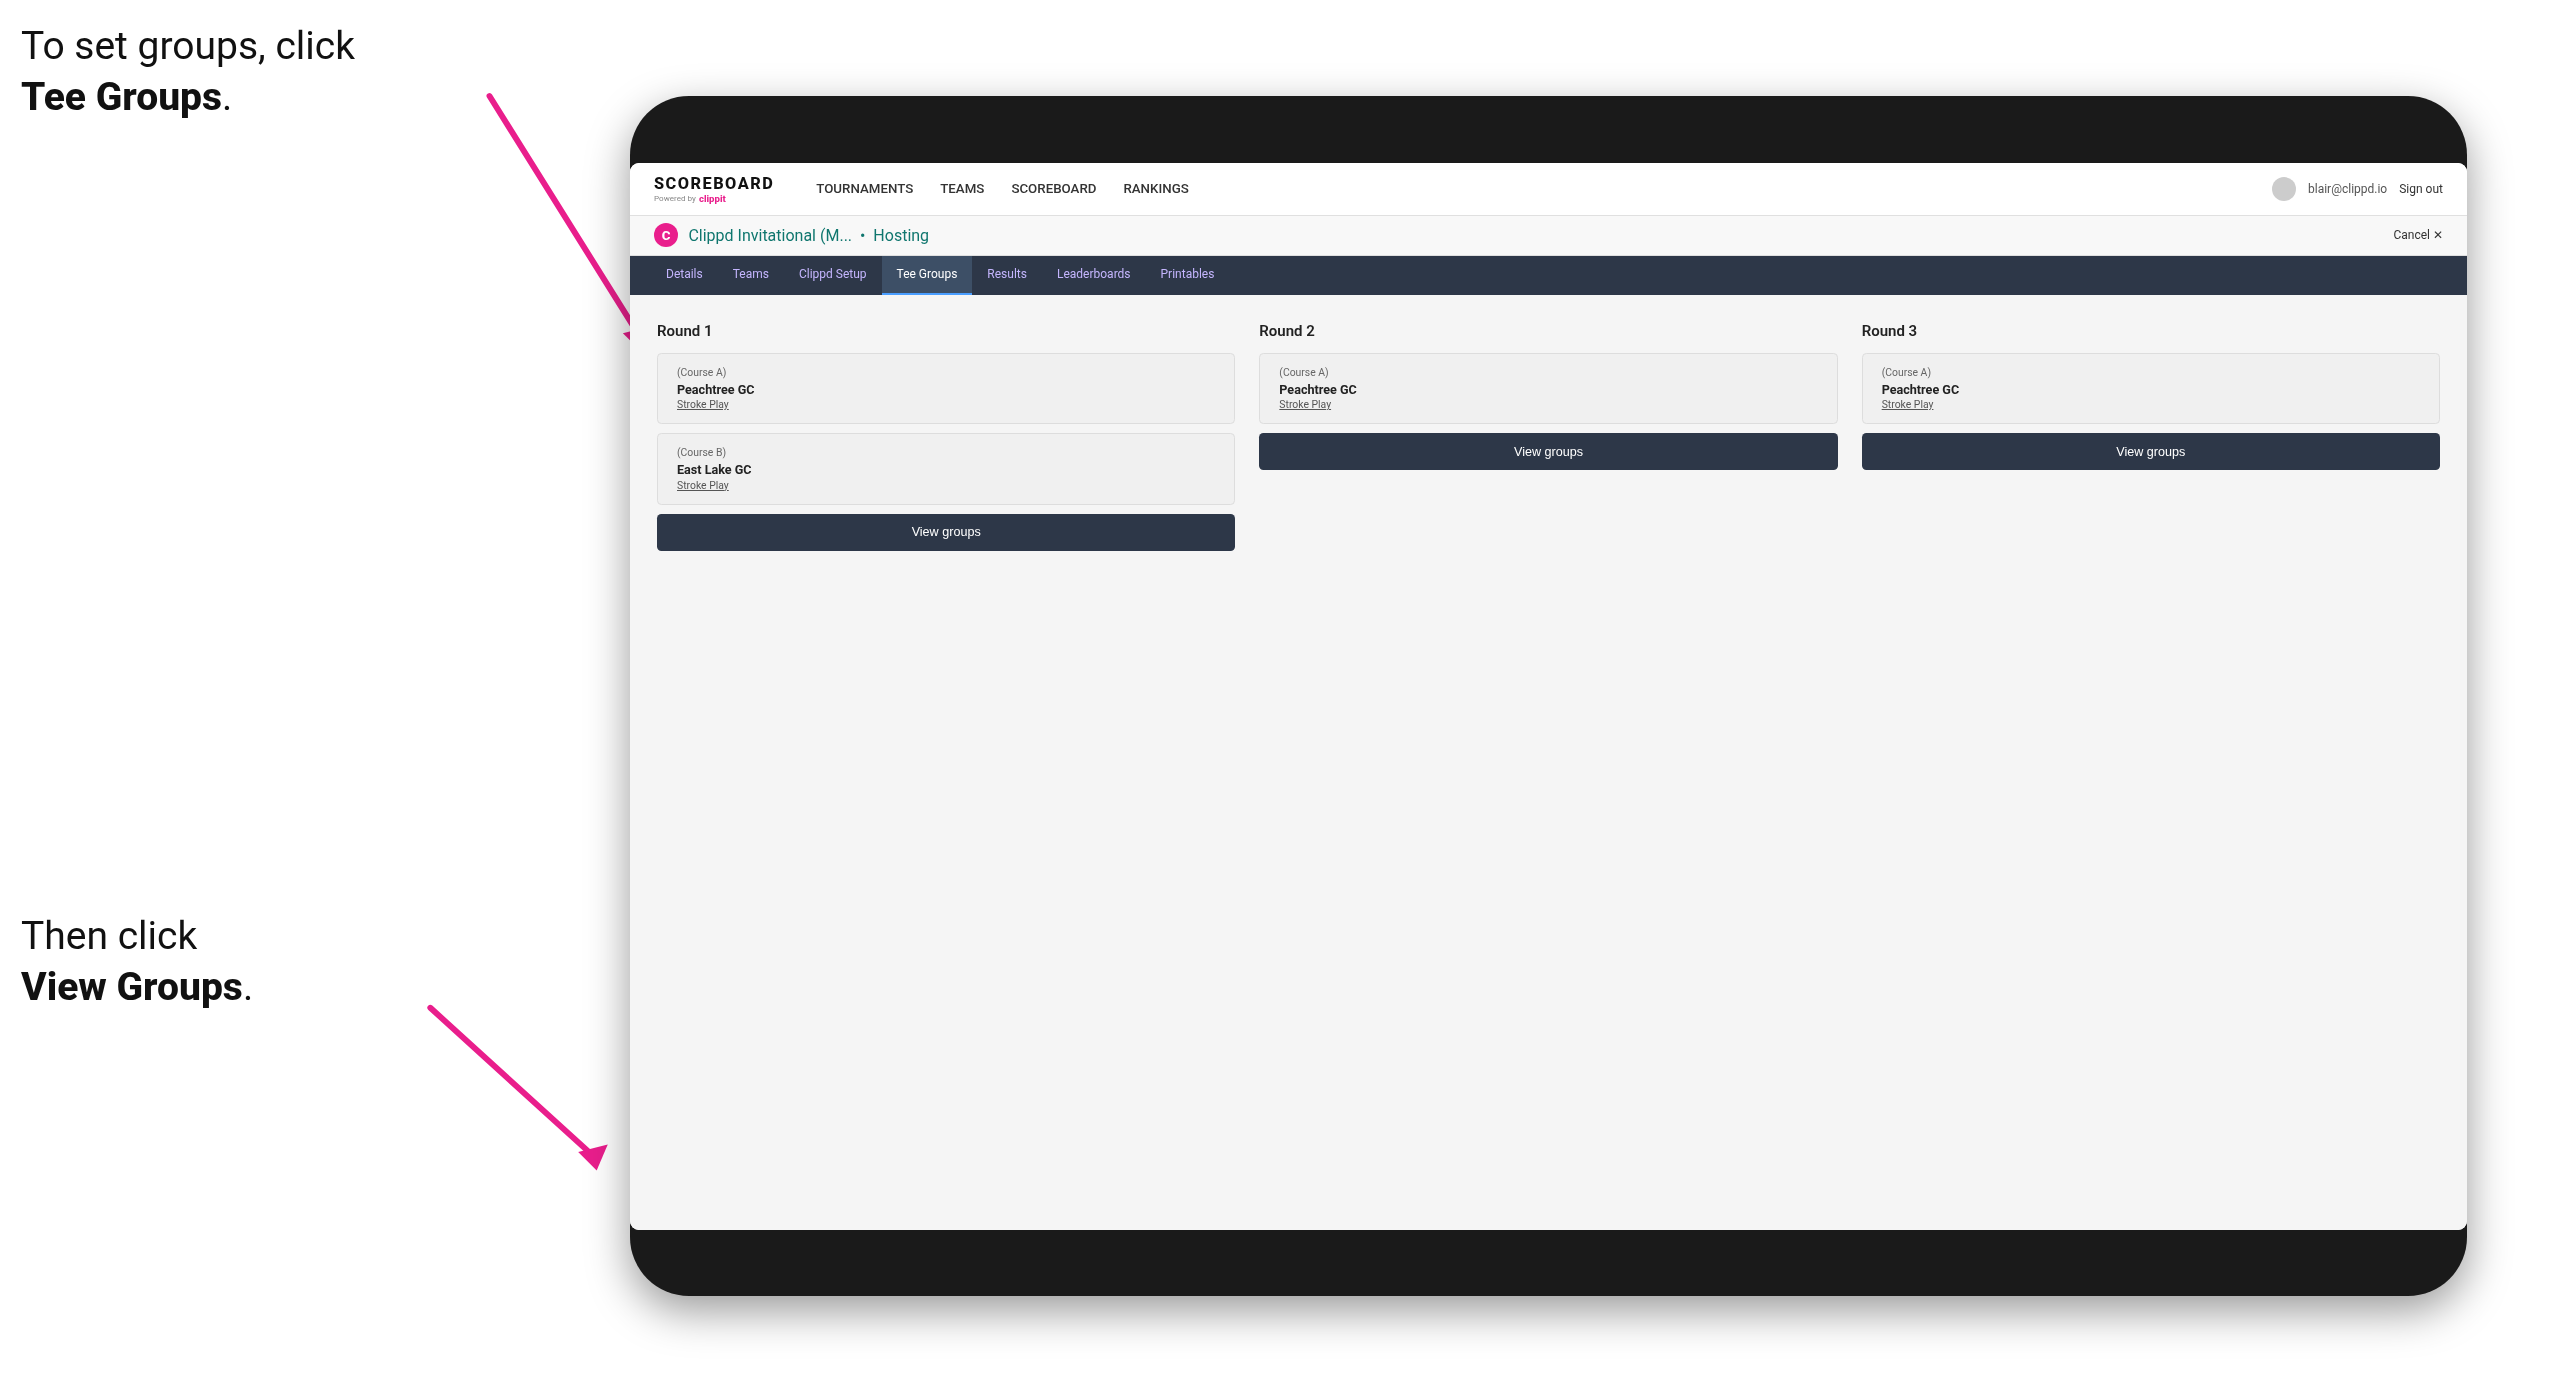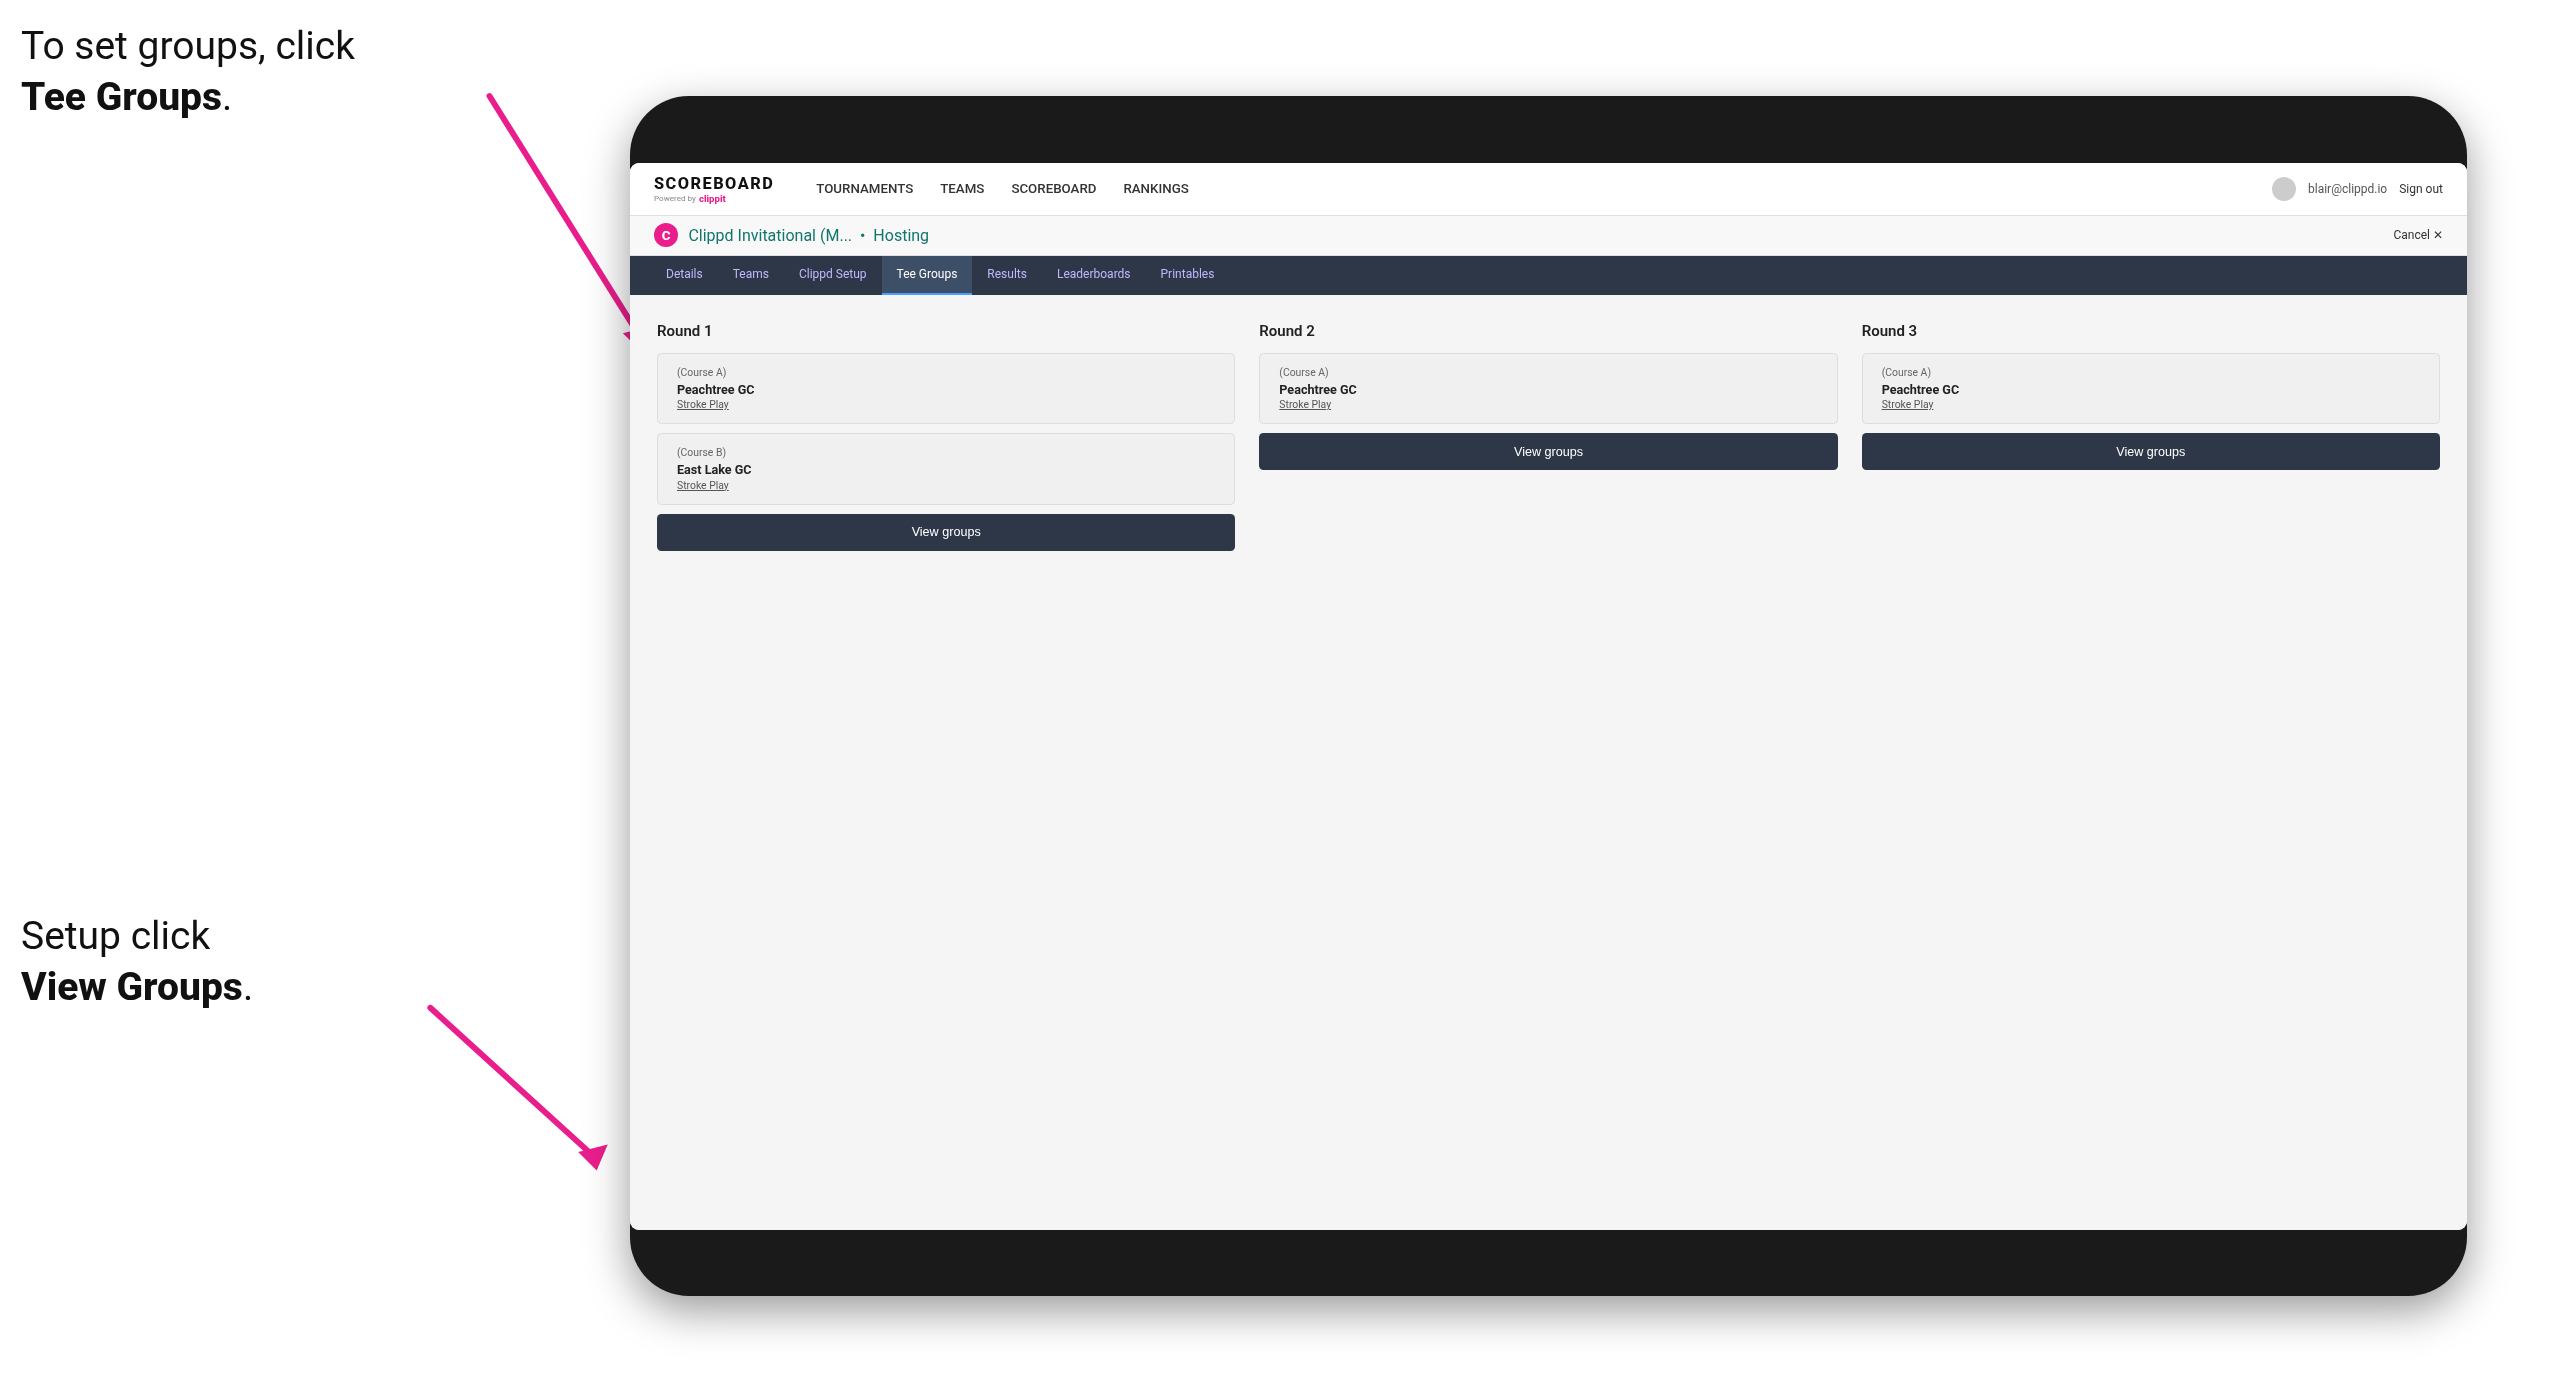--- a/index.html
+++ b/index.html
@@ -279,21 +279,21 @@
   <span class="bold">Tee Groups</span><span>.</span>
 </div>
 
 <svg class="arrow-svg" style="position:absolute; top:81px; left:282px; width:415px; height:282px;" viewBox="0 0 560 380">
   <line x1="280" y1="20" x2="480" y2="340" stroke="#e91e8c" stroke-width="8" stroke-linecap="round"></line>
 
   <polygon points="460,340 500,330 480,360" fill="#e91e8c"></polygon>
 </svg>
 
 <div class="instruction-bottom">
-  <span>Setup click</span><br>
+  <span>Then click</span><br>
   <span class="bold">View Groups</span><span>.</span>
 </div>
 
 <svg class="arrow-svg" style="position:absolute; top:993px; left:282px; width:341px; height:207px;" viewBox="0 0 460 280">
   <line x1="200" y1="20" x2="420" y2="220" stroke="#e91e8c" stroke-width="8" stroke-linecap="round"></line>
 
   <polygon points="400,215 440,205 425,240" fill="#e91e8c"></polygon>
 </svg>
 
 <div class="tablet-frame">

